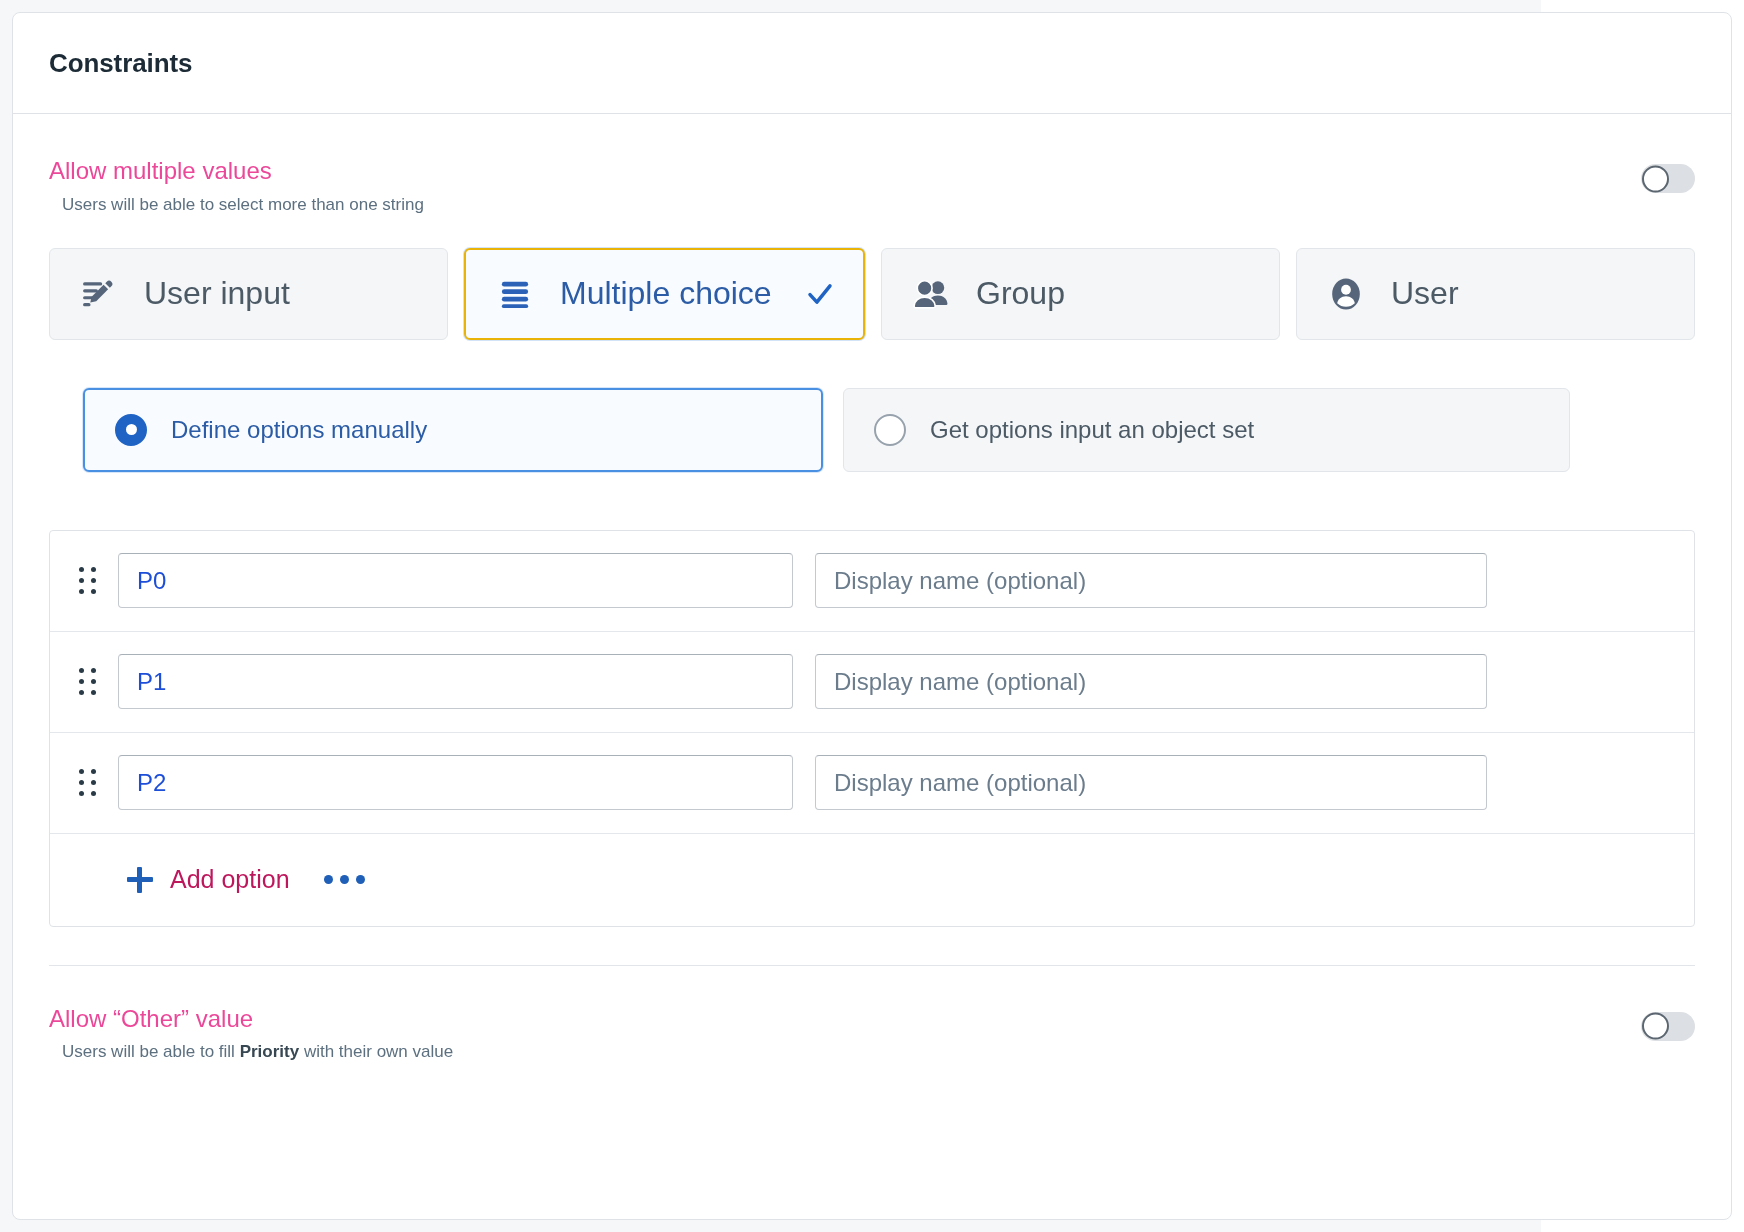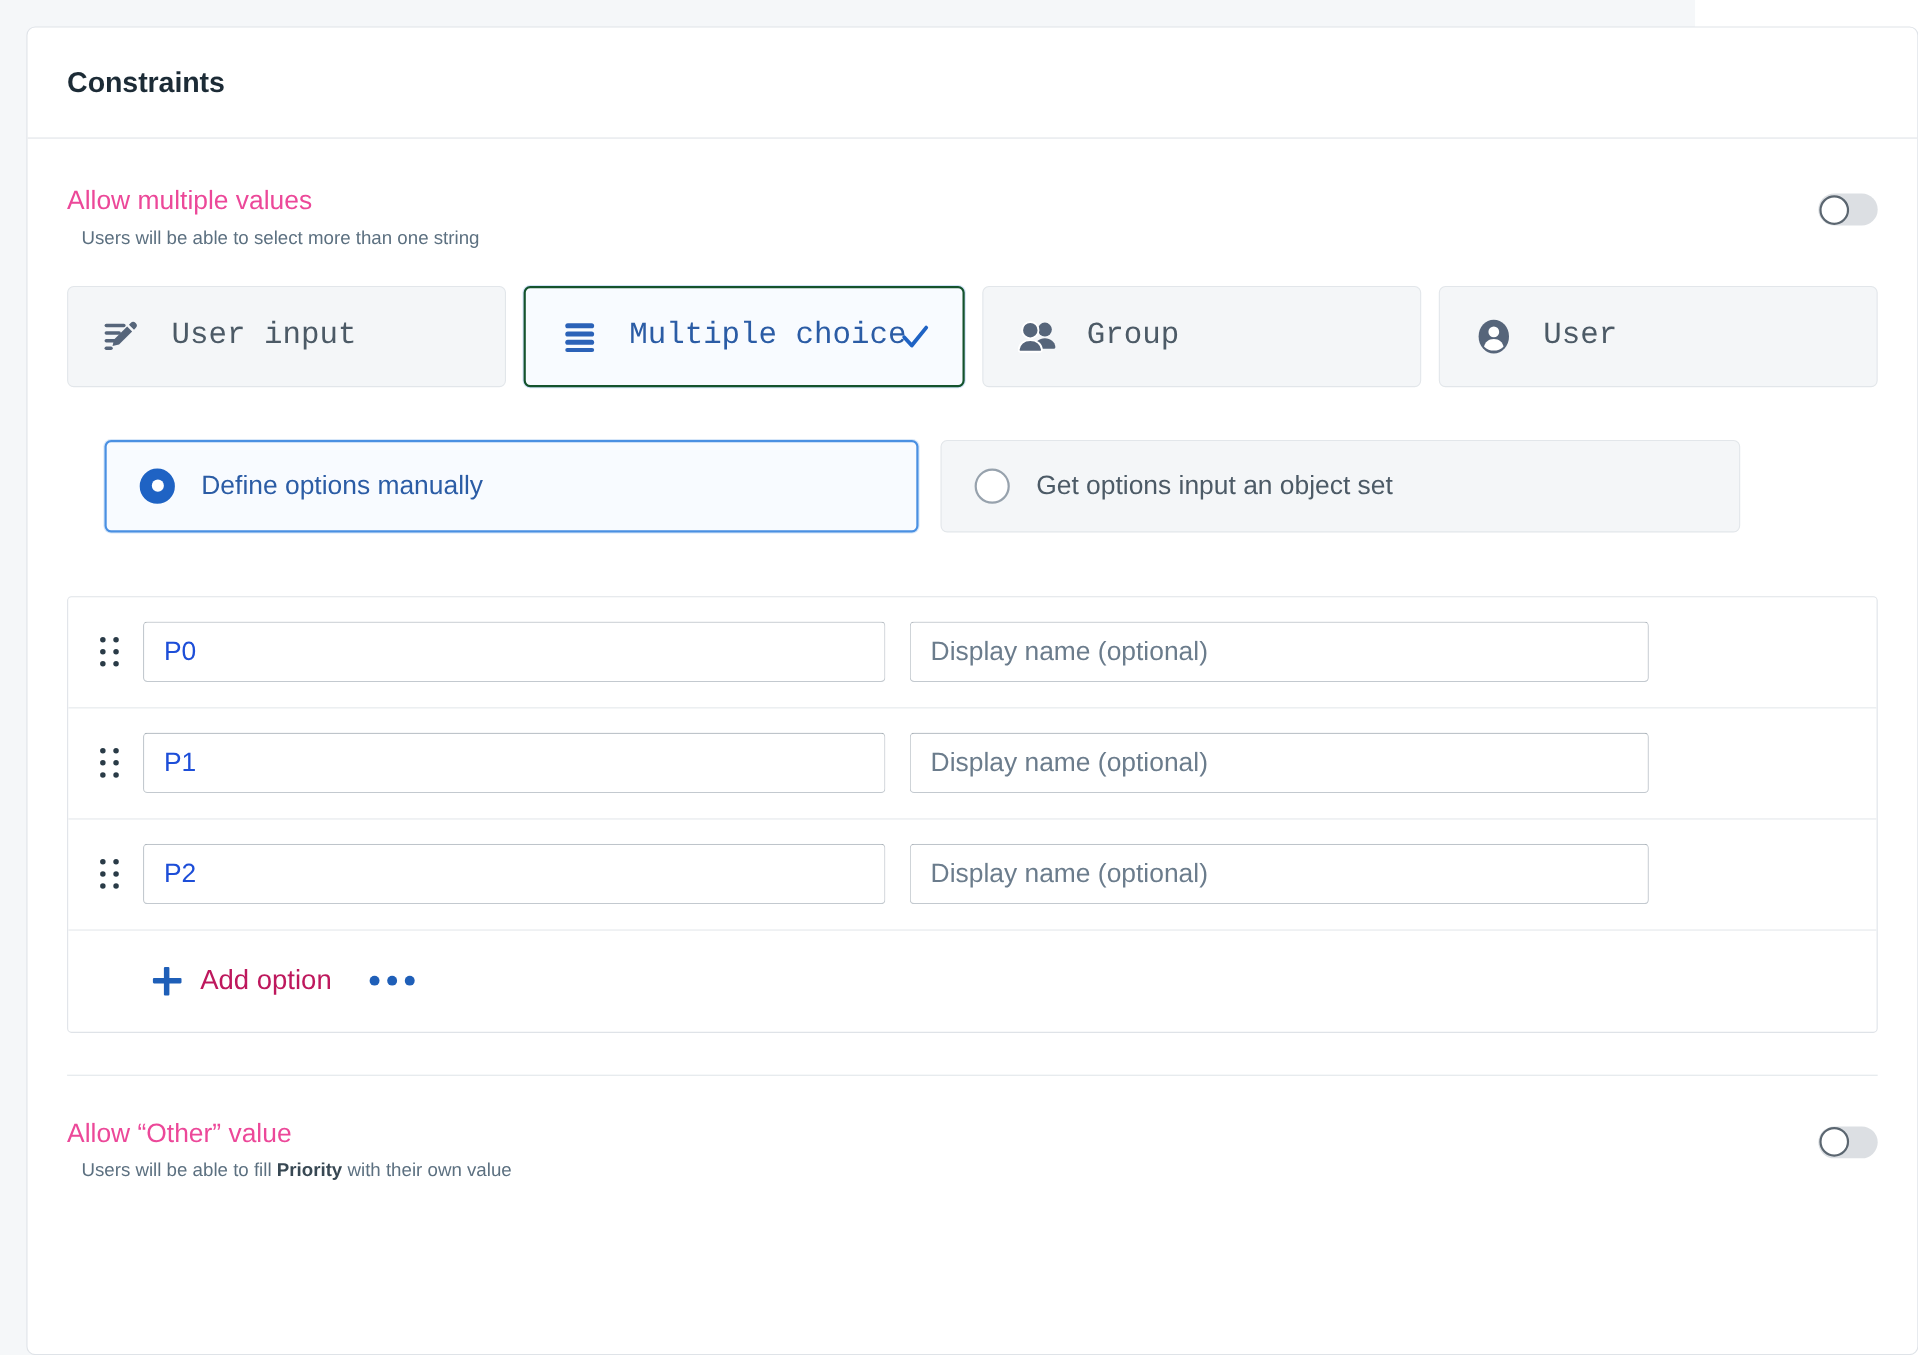--- a/index.html
+++ b/index.html
@@ -14,21 +14,21 @@
     -webkit-font-smoothing: antialiased;
     overflow: hidden;
   }
 
   .page {
     position: relative;
     width: 1541px;
     height: 1232px;
     background: #f5f7f9;
     box-sizing: border-box;
-    padding: 24px;
+    padding: 12px;
   }
 
   .card {
     position: relative;
     width: 1720px;
     height: 1208px;
     background: #ffffff;
     border: 1px solid #dfe3e8;
     border-radius: 8px;
     box-sizing: border-box;
@@ -113,27 +113,26 @@
     border: 1px solid #e2e6ea;
     box-sizing: border-box;
     display: flex;
     align-items: center;
     padding: 0 30px;
     gap: 26px;
     position: relative;
   }
   .tile.selected {
     background: #f8fbff;
-    border: 2px solid #14532d;
+    border: 2px solid #eab308;
     box-shadow: 0 0 0 1px rgba(74,144,226,0.25);
   }
   .tile-label {
-    font-size: 28px;
+    font-size: 32px;
     color: #4c5a66;
-    font-family: Liberation Mono, monospace;
   }
   .tile.selected .tile-label { color: #2b5ca5; }
   .tile-icon {
     width: 38px;
     height: 38px;
     flex: 0 0 auto;
     display: flex;
     align-items: center;
     justify-content: center;
   }

